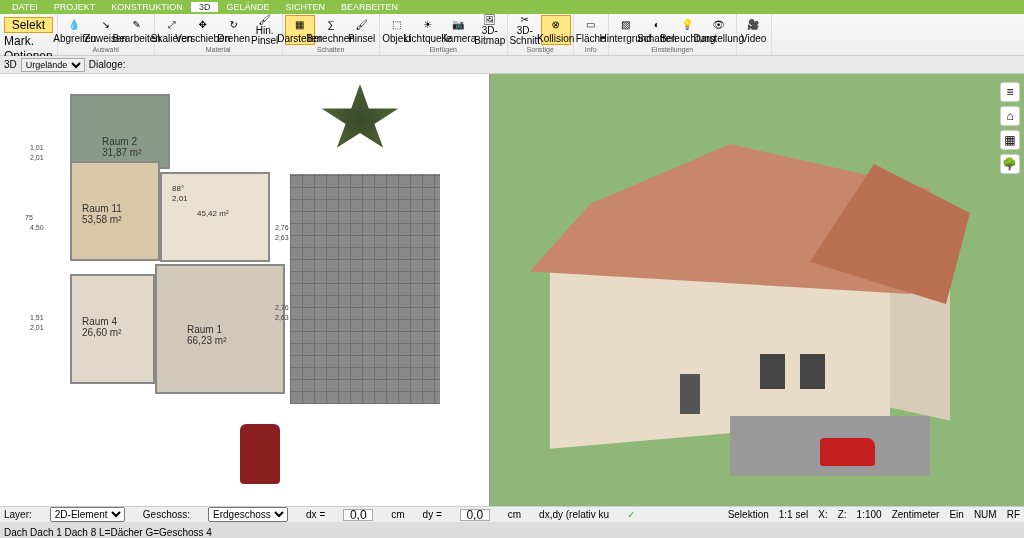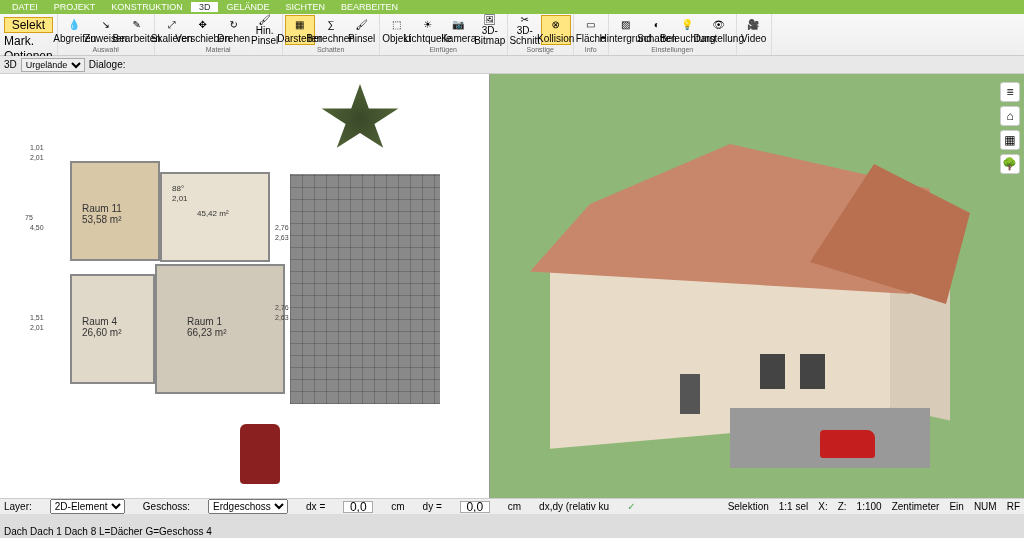--- a/index.html
+++ b/index.html
@@ -30,21 +30,21 @@
 .house3d{position:absolute;left:20px;top:30px;width:430px;height:380px}
 .roof{position:absolute;background:#c8866a}
 .wall3d{position:absolute;background:#e8dcc8}
 .grass{position:absolute;inset:0;background:#8fb878}
 .car3d{position:absolute;width:55px;height:28px;background:#c41e1e;border-radius:4px 8px 3px 3px}
 .side-toolbar{position:absolute;right:4px;top:8px;display:flex;flex-direction:column;gap:4px}
 .side-btn{width:20px;height:20px;background:#fff;border:1px solid #ccc;border-radius:3px;cursor:pointer;display:flex;align-items:center;justify-content:center;font-size:12px}
 .statusbar{height:16px;background:#eee;border-top:1px solid #ccc;display:flex;align-items:center;padding:0 4px;gap:18px;font-size:8px}
 .statusbar input{width:30px;height:12px;font-size:12px;border:1px solid #aaa;text-align:center}
 .statusbar-right{margin-left:auto;display:flex;gap:10px}
-.bottom-info{height:16px;background:#ddd;font-size:8px;padding:12px 4px;display:flex;align-items:flex-start}
+.bottom-info{height:16px;background:#ddd;font-size:8px;padding:0 4px;display:flex;align-items:flex-end}
 .green-check{color:#4caf50}
 .tree2d{position:absolute;width:80px;height:70px;background:radial-gradient(circle,#3a4a2a,#5a6a3a);clip-path:polygon(50% 0%,61% 35%,98% 35%,68% 57%,79% 91%,50% 70%,21% 91%,32% 57%,2% 35%,39% 35%)}
 </style>
 </head>
 <body>
 
 <div class="menubar">
   <span class="menubar-item">DATEI</span>
   <span class="menubar-item">PROJEKT</span>
   <span class="menubar-item">KONSTRUKTION</span>
@@ -193,33 +193,36 @@
 
 <div class="secondary-bar">
   <span>3D</span>
   <select><option>Urgelände</option></select>
   <span>Dialoge:</span>
 </div>
 
 <div class="workspace">
   <div class="view2d">
     <div class="floorplan">
+      <div class="room" style="left:10px;top:10px;width:100px;height:75px;background:#8a9a8a">
+        <span class="room-label" style="left:30px;top:40px"><span>Raum 2</span><br><span>31,87 m²</span></span>
+      </div>
       <div class="room" style="left:10px;top:77px;width:90px;height:100px;background:#d8c8a8">
         <span class="room-label" style="left:10px;top:40px"><span>Raum 11</span><br><span>53,58 m²</span></span>
       </div>
       <div class="room" style="left:100px;top:88px;width:110px;height:90px;background:#e8e0d0">
         <span class="room-label" style="left:35px;top:35px">45,42 m²</span>
         <span class="room-label" style="left:10px;top:10px">88°</span>
         <span class="room-label" style="left:10px;top:20px">2,01</span>
       </div>
       <div class="room" style="left:10px;top:190px;width:85px;height:110px;background:#e0d8c8">
         <span class="room-label" style="left:10px;top:40px"><span>Raum 4</span><br><span>26,60 m²</span></span>
       </div>
       <div class="room" style="left:95px;top:180px;width:130px;height:130px;background:#d0c8b8">
-        <span class="room-label" style="left:30px;top:50px"><span>Raum 1</span><br><span>66,23 m²</span></span>
+        <span class="room-label" style="left:30px;top:58px"><span>Raum 1</span><br><span>66,23 m²</span></span>
       </div>
       <div class="patio" style="left:230px;top:90px;width:150px;height:230px"></div>
       <div class="tree2d" style="left:260px;top:0px"></div>
       <div class="car2d" style="left:180px;top:340px"></div>
       <span class="ruler" style="left:-30px;top:60px">1,01</span>
       <span class="ruler" style="left:-30px;top:70px">2,01</span>
       <span class="ruler" style="left:-35px;top:130px">75</span>
       <span class="ruler" style="left:-30px;top:140px">4,50</span>
       <span class="ruler" style="left:-30px;top:230px">1,51</span>
       <span class="ruler" style="left:-30px;top:240px">2,01</span>

